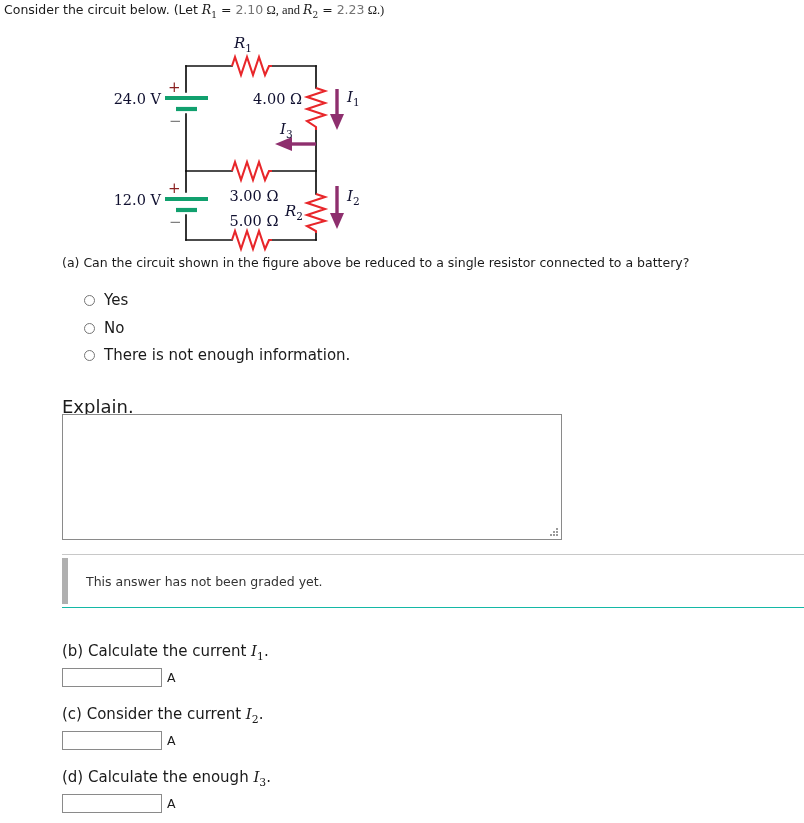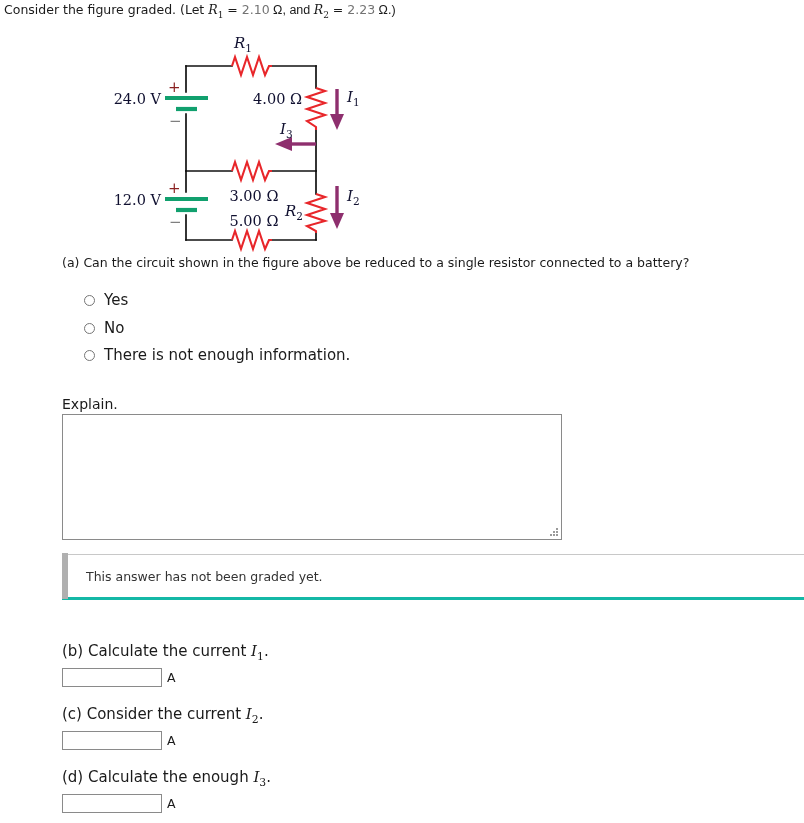--- a/index.html
+++ b/index.html
@@ -28,21 +28,21 @@
   }
   .var {
     font-family: "DejaVu Serif", serif;
     font-style: italic;
   }
   .var sub {
     font-style: normal;
     font-size: 0.72em;
   }
   .redval { color: #737373; }
-  .ohm { font-family: Liberation Sans, sans-serif; }
+  .ohm { font-family: Liberation Serif, serif; }
 
   
   .figure {
     position: absolute;
     left: 0px;
     top: 26px;
     width: 420px;
     height: 240px;
   }
   .figure svg { display: block; }
@@ -75,21 +75,21 @@
     background: #fff;
     box-sizing: border-box;
     flex: none;
   }
 
   
   .explain-label {
     position: absolute;
     left: 62px;
     top: 396px;
-    font-size: 14px;
+    font-size: 18px;
   }
   .explain-box {
     position: absolute;
     left: 62px;
     top: 414px;
     width: 500px;
     height: 126px;
     border: 1px solid #8a8a8a;
     background: #fff;
     box-sizing: border-box;
@@ -108,24 +108,24 @@
     background: #9a9a9a;
     display: block;
   }
 
   
   .notice {
     position: absolute;
     left: 62px;
     top: 554px;
     width: 742px;
-    height: 46px;
+    height: 54px;
     box-sizing: border-box;
     border-top: 1px solid #c8c8c8;
-    border-bottom: 3px solid #14b8a6;
+    border-bottom: 1px solid #14b8a6;
     background: #fff;
     display: flex;
     align-items: center;
   }
   .notice-bar {
     width: 6px;
     height: 46px;
     background: #b0b0b0;
     flex: none;
   }
@@ -155,21 +155,21 @@
     font-size: 12px;
   }
   .unit { font-size: 12.5px; line-height: 19px; }
   .part-b { top: 642px; }
   .part-c { top: 705px; }
   .part-d { top: 768px; }
 </style>
 </head>
 <body>
 
-<div class="prompt"><span>Consider the figure graded. (Let </span><span class="var"><span>R</span><sub>1</sub></span><span> = </span><span class="redval">2.10</span><span class="ohm"> Ω, and </span><span class="var"><span>R</span><sub>2</sub></span><span> = </span><span class="redval">2.23</span><span class="ohm"> Ω.)</span></div>
+<div class="prompt"><span>Consider the circuit below. (Let </span><span class="var"><span>R</span><sub>1</sub></span><span> = </span><span class="redval">2.10</span><span class="ohm"> Ω, and </span><span class="var"><span>R</span><sub>2</sub></span><span> = </span><span class="redval">2.23</span><span class="ohm"> Ω.)</span></div>
 
 <div class="figure">
 <svg width="420" height="240" viewBox="0 0 420 240" xmlns="http://www.w3.org/2000/svg">
   <g stroke="#111111" stroke-width="1.7" fill="none" stroke-linecap="square">
 
     <path d="M186,40 L232,40"></path>
     <path d="M272,40 L316,40"></path>
 
     <path d="M316,40 L316,62"></path>
     <path d="M316,104 L316,145"></path>

